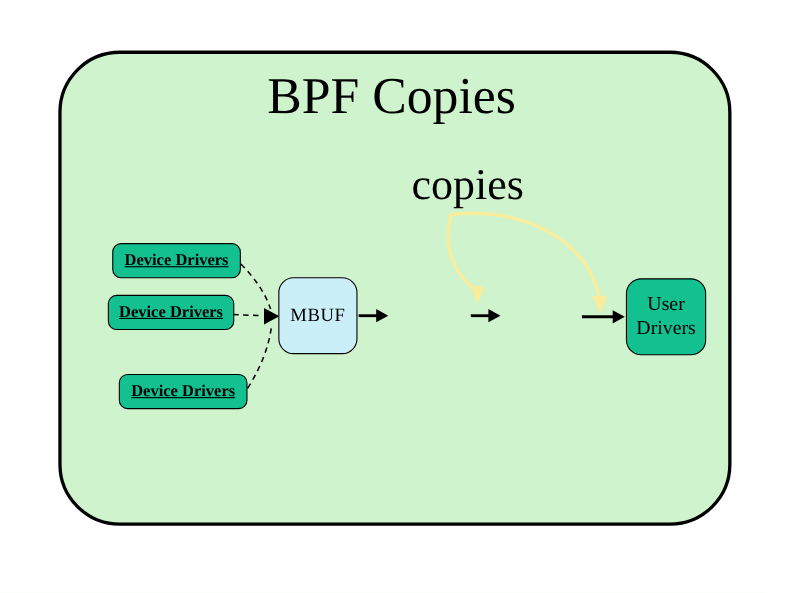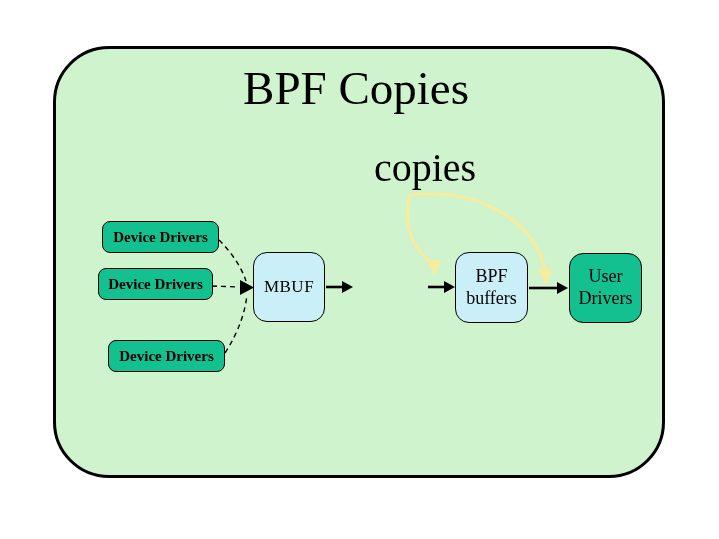--- a/index.html
+++ b/index.html
@@ -39,21 +39,21 @@
     pointer-events:none;
   }
   .dash{fill:none;stroke:var(--connector);stroke-width:1.4;stroke-dasharray:5 4;}
   .flow{stroke:var(--connector);stroke-width:2.6;}
   .head{fill:var(--connector);stroke:none;}
   .copyline{fill:none;stroke:var(--copy-arrow);stroke-width:3;stroke-linecap:round;}
   .copyhead{fill:var(--copy-arrow);stroke:none;}
   .src{
     position:absolute;display:flex;align-items:center;justify-content:center;
     background:var(--teal-node);border:1.5px solid #000;border-radius:8px;
-    font-weight:bold;font-size:15px;white-space:nowrap;
+    font-weight:bold;font-size:15px;white-space:nowrap;text-decoration:underline;
   }
   .src1{left:102px;top:221px;width:115px;height:30px;}
   .src2{left:98px;top:268px;width:113px;height:30px;}
   .src3{left:108px;top:340px;width:115px;height:30px;}
   .node{
     position:absolute;display:flex;align-items:center;justify-content:center;
     border:1.5px solid #000;border-radius:14px;text-align:center;
     font-size:18px;line-height:1.2;padding:2px;box-sizing:border-box;
   }
   .node-mbuf{left:253px;top:252px;width:72px;height:70px;background:var(--cyan-node);font-size:17px;letter-spacing:0.5px;}
@@ -105,21 +105,18 @@
   <div class="src src2">
     <span>Device Drivers</span>
   </div>
   <div class="src src3">
     <span>Device Drivers</span>
   </div>
 
   <div class="node node-mbuf">
     <span>MBUF</span>
   </div>
-  <div class="node node-buffers">
-    <span>BPF buffers</span>
-  </div>
   <div class="node node-user">
     <span>User Drivers</span>
   </div>
 
 
 </div>
 
 </body></html>

